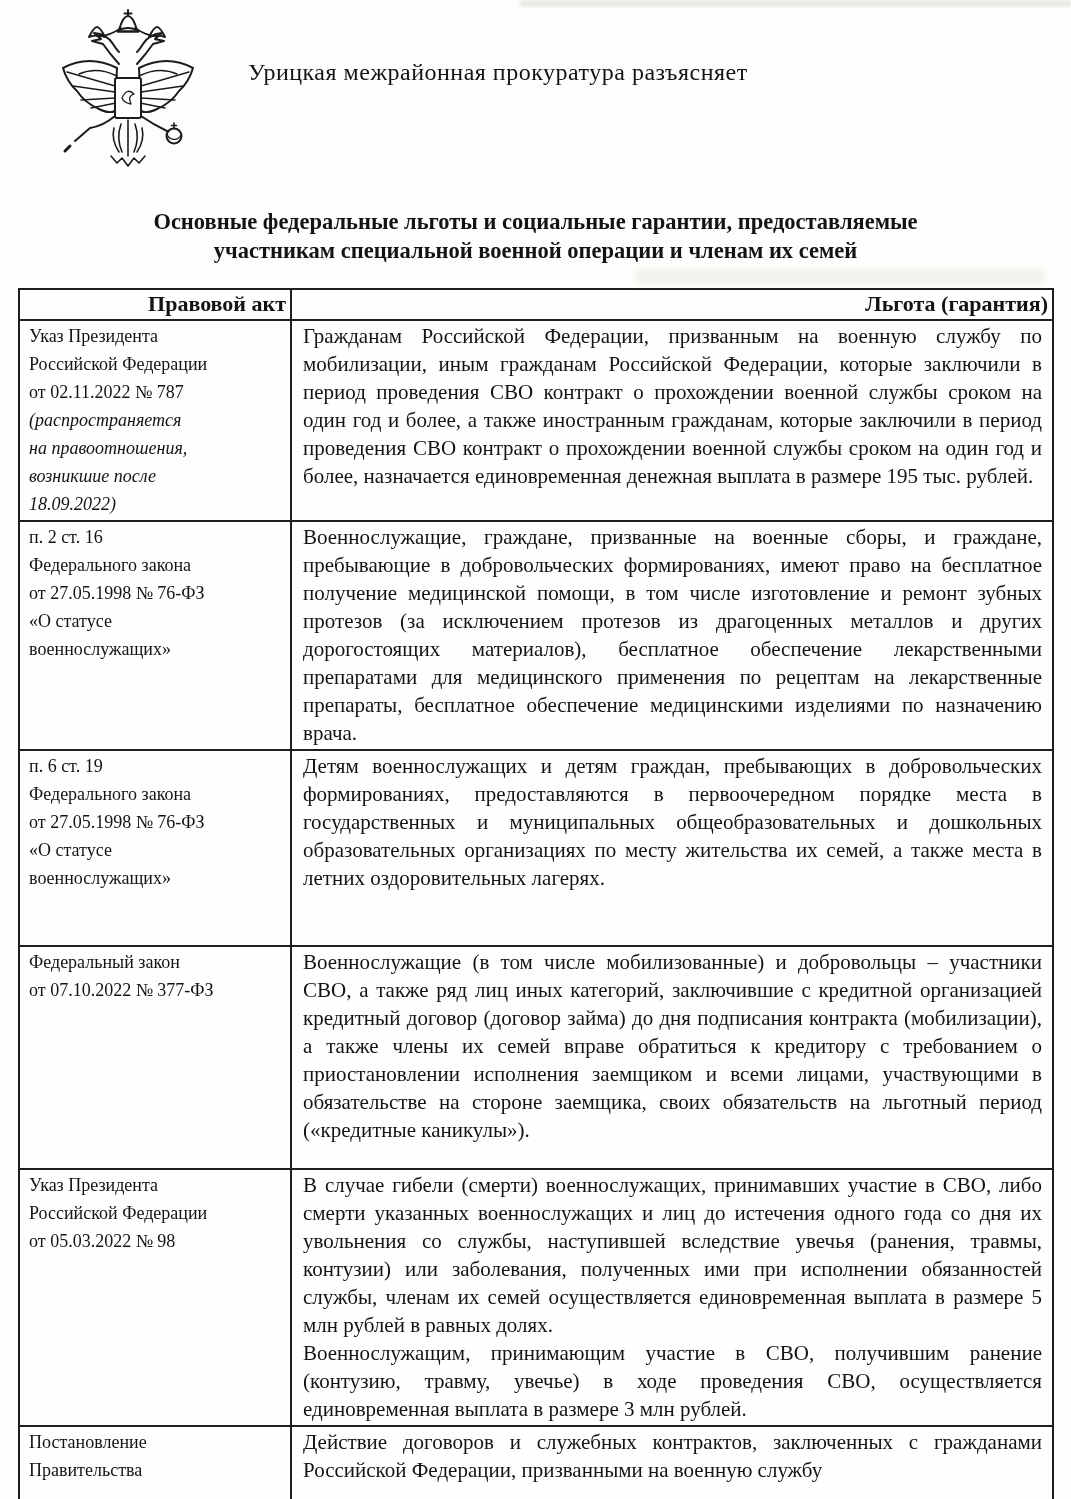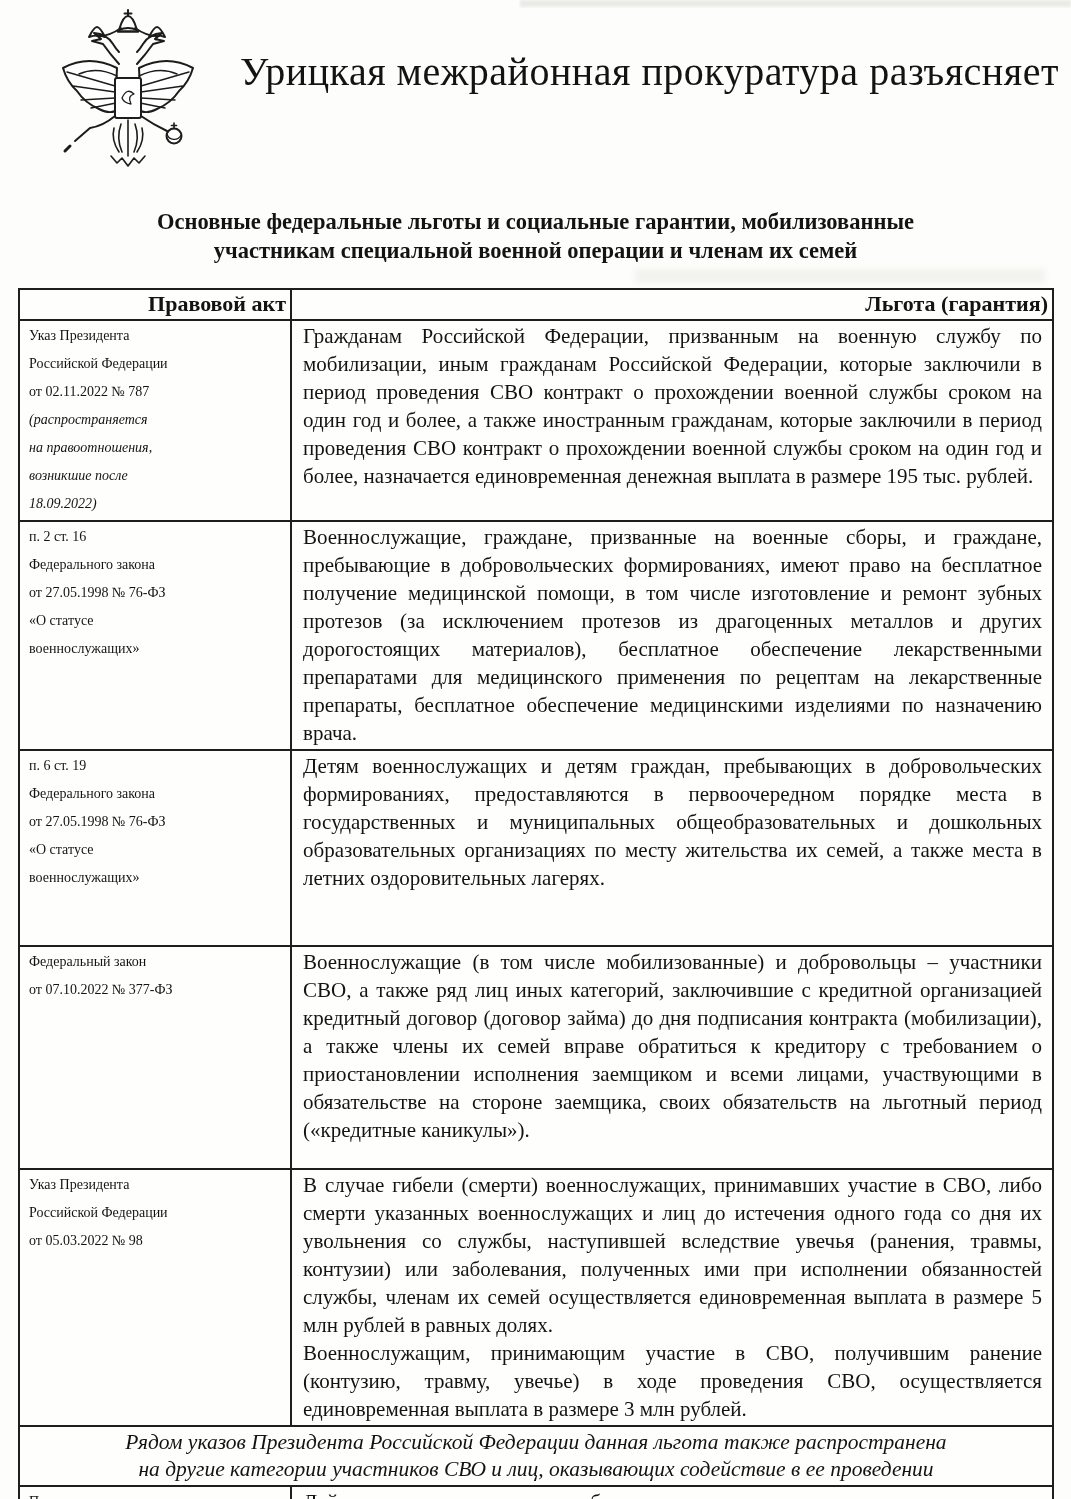--- a/index.html
+++ b/index.html
@@ -11,22 +11,22 @@
     color:#131313;
     font-family:"Liberation Serif","DejaVu Serif",serif;
   }
   .scan-smudge { position:absolute; pointer-events:none; }
   .smudge-top { top:0; left:520px; width:551px; height:7px; background:#dcdcd8; opacity:.55; filter:blur(1px); }
   .smudge-table { top:269px; left:635px; width:410px; height:14px; background:#e6e6e1; opacity:.5; filter:blur(3px); }
 
   .doc-header { position:relative; height:178px; }
   .emblem { position:absolute; left:55px; top:8px; width:146px; height:168px; }
   .doc-title {
-    position:absolute; left:240px; top:52px;
-    font-size:40px; line-height:40px; letter-spacing:.5px; white-space:nowrap;
+    position:absolute; left:248px; top:52px;
+    font-size:24px; line-height:40px; letter-spacing:.5px; white-space:nowrap;
   }
 
   .doc-heading {
     margin:29px 0 0 0;
     text-align:center;
     font-weight:bold;
     font-size:22.5px; line-height:29px;
     white-space:pre-line;
   }
 
@@ -40,21 +40,21 @@
   .benefits-table th, .benefits-table td {
     border:2px solid #1e1e1e;
     vertical-align:top;
     overflow:hidden;
   }
   .benefits-table th {
     font-size:22px; font-weight:bold;
     text-align:right; padding:1px 4px;
   }
   td.act-cell {
-    font-size:14px; line-height:28px;
+    font-size:18px; line-height:28px;
     padding:1px 6px 2px 9px;
   }
   td.act-cell .act-text, td.act-cell .act-note { display:block; white-space:pre-line; }
   td.act-cell .act-note { font-style:italic; }
   td.benefit-cell {
     font-size:21px; line-height:28px;
     padding:1px 10px 2px 11px;
     text-align:justify;
     white-space:pre-line;
   }
@@ -111,21 +111,21 @@
           <path d="M119 120 v-5 M116.5 117.5 h5" stroke-width="1.6"></path>
           <path d="M112 126 a7.5 7.5 0 0 0 14 1" stroke-width="1.2"></path>
           <path d="M73 112 v36 M66 116 q-5 14 1 28 M80 116 q5 14 -1 28 M59 120 q-3 12 5 24 M87 120 q3 12 -5 24" stroke-width="1.6"></path>
           <path d="M56 148 l6 7 5 -5 6 8 6 -8 5 5 6 -7" stroke-width="1.6"></path>
         </g>
       </svg>
     </div>
     <div class="doc-title">Урицкая межрайонная прокуратура разъясняет</div>
   </div>
 
-  <div class="doc-heading">Основные федеральные льготы и социальные гарантии, мобилизованные
+  <div class="doc-heading">Основные федеральные льготы и социальные гарантии, предоставляемые
 участникам специальной военной операции и членам их семей</div>
 
   <table class="benefits-table">
     <colgroup>
         <col style="width:272px">
         <col>
       </colgroup>
     <thead>
       <tr class="r-head">
         <th>Правовой акт</th>
@@ -174,24 +174,20 @@
       </tr>
       <tr class="r5">
         <td class="act-cell">
           <span class="act-text">Указ Президента
 Российской Федерации
 от 05.03.2022 № 98</span>
         </td>
         <td class="benefit-cell">В случае гибели (смерти) военнослужащих, принимавших участие в СВО, либо смерти указанных военнослужащих и лиц до истечения одного года со дня их увольнения со службы, наступившей вследствие увечья (ранения, травмы, контузии) или заболевания, полученных ими при исполнении обязанностей службы, членам их семей осуществляется единовременная выплата в размере 5 млн рублей в равных долях.
 Военнослужащим, принимающим участие в СВО, получившим ранение (контузию, травму, увечье) в ходе проведения СВО, осуществляется единовременная выплата в размере 3 млн рублей.</td>
       </tr>
-      <tr class="r-note">
-        <td class="note-cell" colspan="2">Рядом указов Президента Российской Федерации данная льгота также распространена
-на другие категории участников СВО и лиц, оказывающих содействие в ее проведении</td>
-      </tr>
       <tr class="r-last">
         <td class="act-cell">
           <span class="act-text">Постановление
 Правительства</span>
         </td>
         <td class="benefit-cell">Действие договоров и служебных контрактов, заключенных с гражданами Российской Федерации, призванными на военную службу</td>
       </tr>
     </tbody>
   </table>
 

